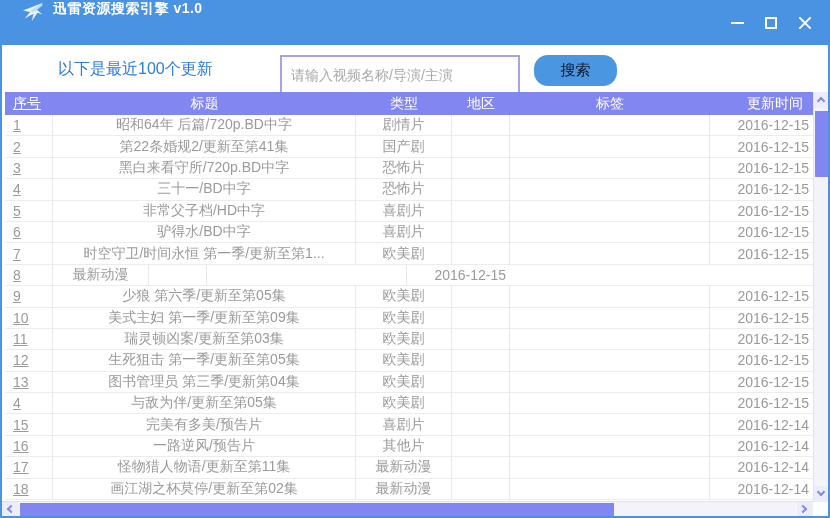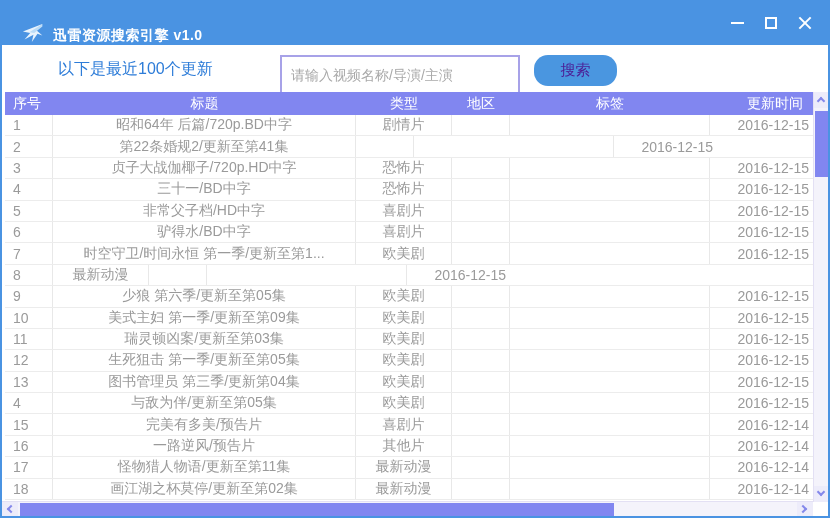--- a/index.html
+++ b/index.html
@@ -4,21 +4,21 @@
 <style>
   * { margin:0; padding:0; box-sizing:border-box; }
   html,body { width:830px; height:518px; font-family:"Liberation Sans","DejaVu Sans",sans-serif; }
   .window {
     position:relative; width:830px; height:518px; background:#fff;
     border:2px solid #4a93e2; overflow:hidden;
   }
   
   .titlebar {
     position:absolute; top:-2px; left:-2px; width:830px; height:45px;
-    background:#4a93e2; display:flex; align-items:flex-end;
+    background:#4a93e2; display:flex; align-items:flex-start;
   }
   .app-icon { margin-left:18px; width:26px; height:24px; flex:0 0 auto; }
   .app-title { color:#fff; font-size:14px; font-weight:bold; margin-left:9px; letter-spacing:.5px; }
   .win-controls { position:absolute; right:10px; top:0; height:45px; display:flex; align-items:center; }
   .win-btn { width:30px; height:30px; display:flex; align-items:center; justify-content:center; cursor:pointer; margin-left:4px; }
   .glyph-min { width:13px; height:0; border-bottom:2px solid #fff; }
   .glyph-max { width:12px; height:12px; border:2px solid #fff; }
   .glyph-close { position:relative; width:14px; height:14px; }
   .glyph-close::before,.glyph-close::after {
     content:""; position:absolute; left:-1px; top:6px; width:16px; height:2px; background:#fff;
@@ -31,36 +31,36 @@
     position:absolute; left:56px; top:14px; font-size:16px; color:#2d7cd8;
     cursor:pointer;
   }
   .search-input {
     position:absolute; left:278px; top:10px; width:240px; height:40px;
     border:2px solid #a7a2e8; font-size:14px; color:#555; padding:0 9px; outline:none;
   }
   .search-input::placeholder { color:#a9a9a9; }
   .search-btn {
     position:absolute; left:532px; top:10px; width:83px; height:31px;
-    background:#4a96e0; color:#4c1d95; font-size:15px; border:none; border-radius:14px; cursor:pointer;
+    background:#4a96e0; color:#0f172a; font-size:15px; border:none; border-radius:14px; cursor:pointer;
   }
   
   .table-wrap { position:absolute; top:90px; left:3px; width:808px; height:410px; overflow:hidden; }
   .thead { display:flex; height:23px; background:#8186f0; color:#fff; font-size:14px; }
   .thead .cell { display:flex; align-items:center; justify-content:center; }
   .thead .c-no { justify-content:flex-start; padding-left:8px; }
   .thead .c-date { justify-content:flex-end; padding-right:10px; }
   .tbody { height:387px; overflow:hidden; }
   .trow { display:flex; height:21.4px; font-size:14px; color:#9a9a9a; border-bottom:1px solid #ececec; }
   .trow .cell {
     display:flex; align-items:center; justify-content:center; border-right:1px solid #e8e8e8;
     overflow:hidden; white-space:nowrap;
   }
   .trow .cell:last-child { border-right:none; }
-  .c-no { width:48px; flex:0 0 48px; }
+  .c-no { width:48px; flex:0 0 48px;text-decoration:underline; }
   .trow .c-no { justify-content:flex-start; padding-left:8px; }
   .c-title { width:303px; flex:0 0 303px; }
   .c-type { width:96px; flex:0 0 96px; }
   .c-region { width:58px; flex:0 0 58px; }
   .c-tag { width:200px; flex:0 0 200px; }
   .c-date { width:103px; flex:0 0 103px; }
   .trow .c-date { justify-content:flex-end; padding-right:4px; }
   
   .vscroll {
     position:absolute; top:90px; right:0; width:15px; height:410px;
@@ -129,27 +129,28 @@
           <div class="cell c-no">1</div>
           <div class="cell c-title">昭和64年 后篇/720p.BD中字</div>
           <div class="cell c-type">剧情片</div>
           <div class="cell c-region"></div>
           <div class="cell c-tag"></div>
           <div class="cell c-date">2016-12-15</div>
         </div>
         <div class="trow">
           <div class="cell c-no">2</div>
           <div class="cell c-title">第22条婚规2/更新至第41集</div>
+          <div class="cell c-type">国产剧</div>
           <div class="cell c-region"></div>
           <div class="cell c-tag"></div>
           <div class="cell c-date">2016-12-15</div>
         </div>
         <div class="trow">
           <div class="cell c-no">3</div>
-          <div class="cell c-title">贞子大战伽椰子/720p.HD中字</div>
+          <div class="cell c-title">黑白来看守所/720p.BD中字</div>
           <div class="cell c-type">恐怖片</div>
           <div class="cell c-region"></div>
           <div class="cell c-tag"></div>
           <div class="cell c-date">2016-12-15</div>
         </div>
         <div class="trow">
           <div class="cell c-no">4</div>
           <div class="cell c-title">三十一/BD中字</div>
           <div class="cell c-type">恐怖片</div>
           <div class="cell c-region"></div>

